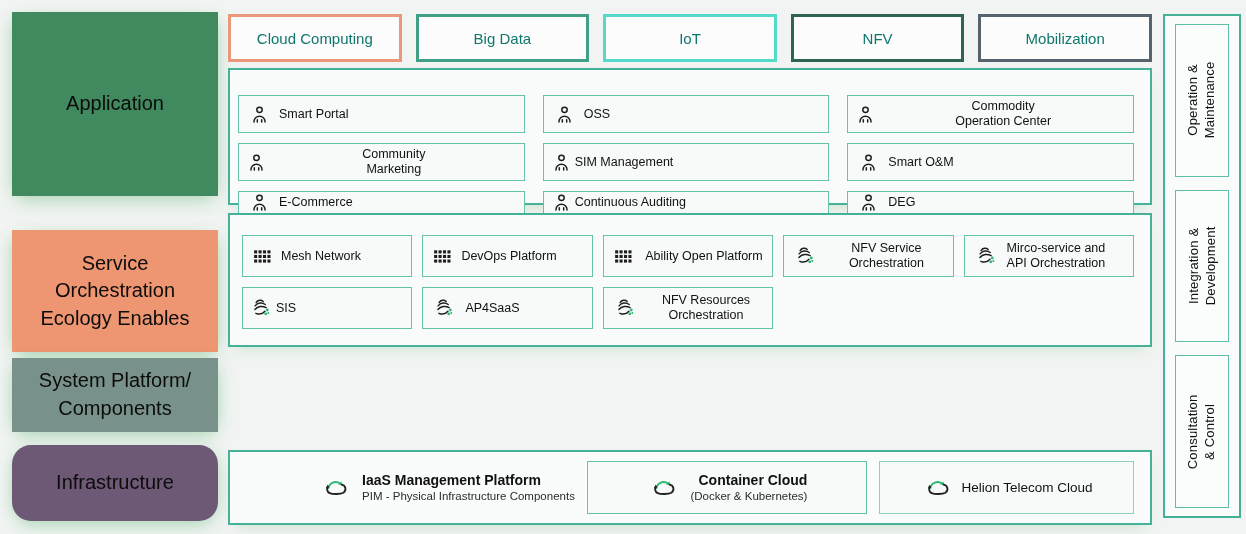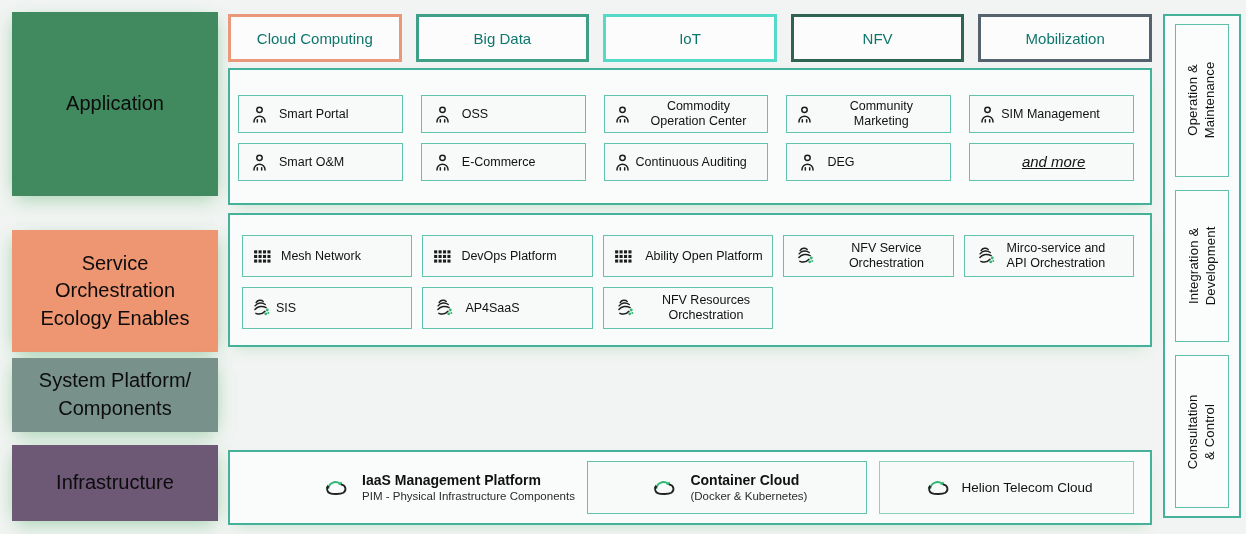--- a/index.html
+++ b/index.html
@@ -17,42 +17,42 @@
     display:flex; align-items:center; justify-content:center;
     text-align:center; font-size:20px; line-height:1.38;
     white-space:pre-line; color:#0c0c0c;
     box-shadow:0 10px 16px -4px rgba(144,203,158,.55),
                -8px 0 14px -8px rgba(144,203,158,.45),
                8px 0 14px -8px rgba(144,203,158,.45);
   }
   #lbl-app     { top:12px;  height:184px; }
   #lbl-service { top:230px; height:122px; }
   #lbl-system  { top:358px; height:74px;  }
-  #lbl-infra   { top:445px; height:76px;  }
+  #lbl-infra   { top:445px; height:76px;border-radius:19px;  }
 
   
   .tabs { left:228px; top:14px; width:924px; height:48px; display:flex; gap:14px; }
   .tab {
     flex:1; background:#fbfcfb; border:3px solid #999;
     display:flex; align-items:center; justify-content:center;
     font-size:15px; color:#0f766e;
   }
 
   
   .panel {
     left:228px; width:924px;
     border:2px solid #45b199; background:#fafcfb;
     box-shadow:0 8px 12px -8px rgba(144,203,158,.5);
   }
   #panel-app     { top:68px;  height:137px; }
   #panel-service { top:213px; height:134px; }
   #panel-system  { top:356px; height:84px;  }
   #panel-infra   { top:450px; height:75px;  }
 
-  .grid5 { display:grid; grid-template-columns:repeat(5,1fr); grid-template-rows:38px 38px;
+  .grid5 { display:grid; grid-template-columns:repeat(3,1fr); grid-template-rows:38px 38px;
            column-gap:18px; row-gap:10px; padding:25px 16px 0 8px; }
   .grid4 { display:grid; grid-template-columns:repeat(5,1fr); grid-template-rows:42px 42px;
            column-gap:20px; row-gap:12px; padding:20px 16px 6px 12px;gap:10px; }
   .row3   { display:flex; gap:16px; padding:13px 16px 13px 8px; height:100%; }
   .rowInf { display:flex; gap:12px; padding:9px 16px 9px 8px; height:100%; align-items:stretch; }
 
   .card {
     border:1.5px solid #63c2aa; background:#f7faf8;
     display:flex; align-items:center; gap:9px;
     padding:0 6px 0 10px; font-size:12.5px; line-height:1.18;
@@ -65,21 +65,21 @@
 
   .icon { flex:0 0 auto; color:#1d1d1d; }
   .i20 { width:21px; height:21px; }
   .i18 { width:19px; height:19px; }
   .i22 { width:23px; height:23px; }
   .i26 { width:28px; height:24px; }
 
   .sys-card { font-size:13.5px; flex:1; gap:11px; }
 
   .infra-plain { flex:1.35; display:flex; align-items:center; justify-content:flex-end; gap:12px; }
-  .infra-c1 { flex:1.05; gap:12px; }
+  .infra-c1 { flex:1.05; gap:12px;text-align:right; }
   .infra-c2 { flex:0.95; border-color:#8ed2be; }
   .infra-txt .t1 { font-size:14px; font-weight:bold; line-height:1.2; }
   .infra-txt .t2 { font-size:11.5px; color:#2b2b2b; margin-top:1px; line-height:1.2; }
   .t-reg { font-size:13.5px; }
 
   
   .sidebar {
     left:1163px; top:14px; width:78px; height:504px;
     border:2px solid #45b199; background:#fafcfb;
     display:flex; flex-direction:column; gap:13px; padding:8px 10px;

